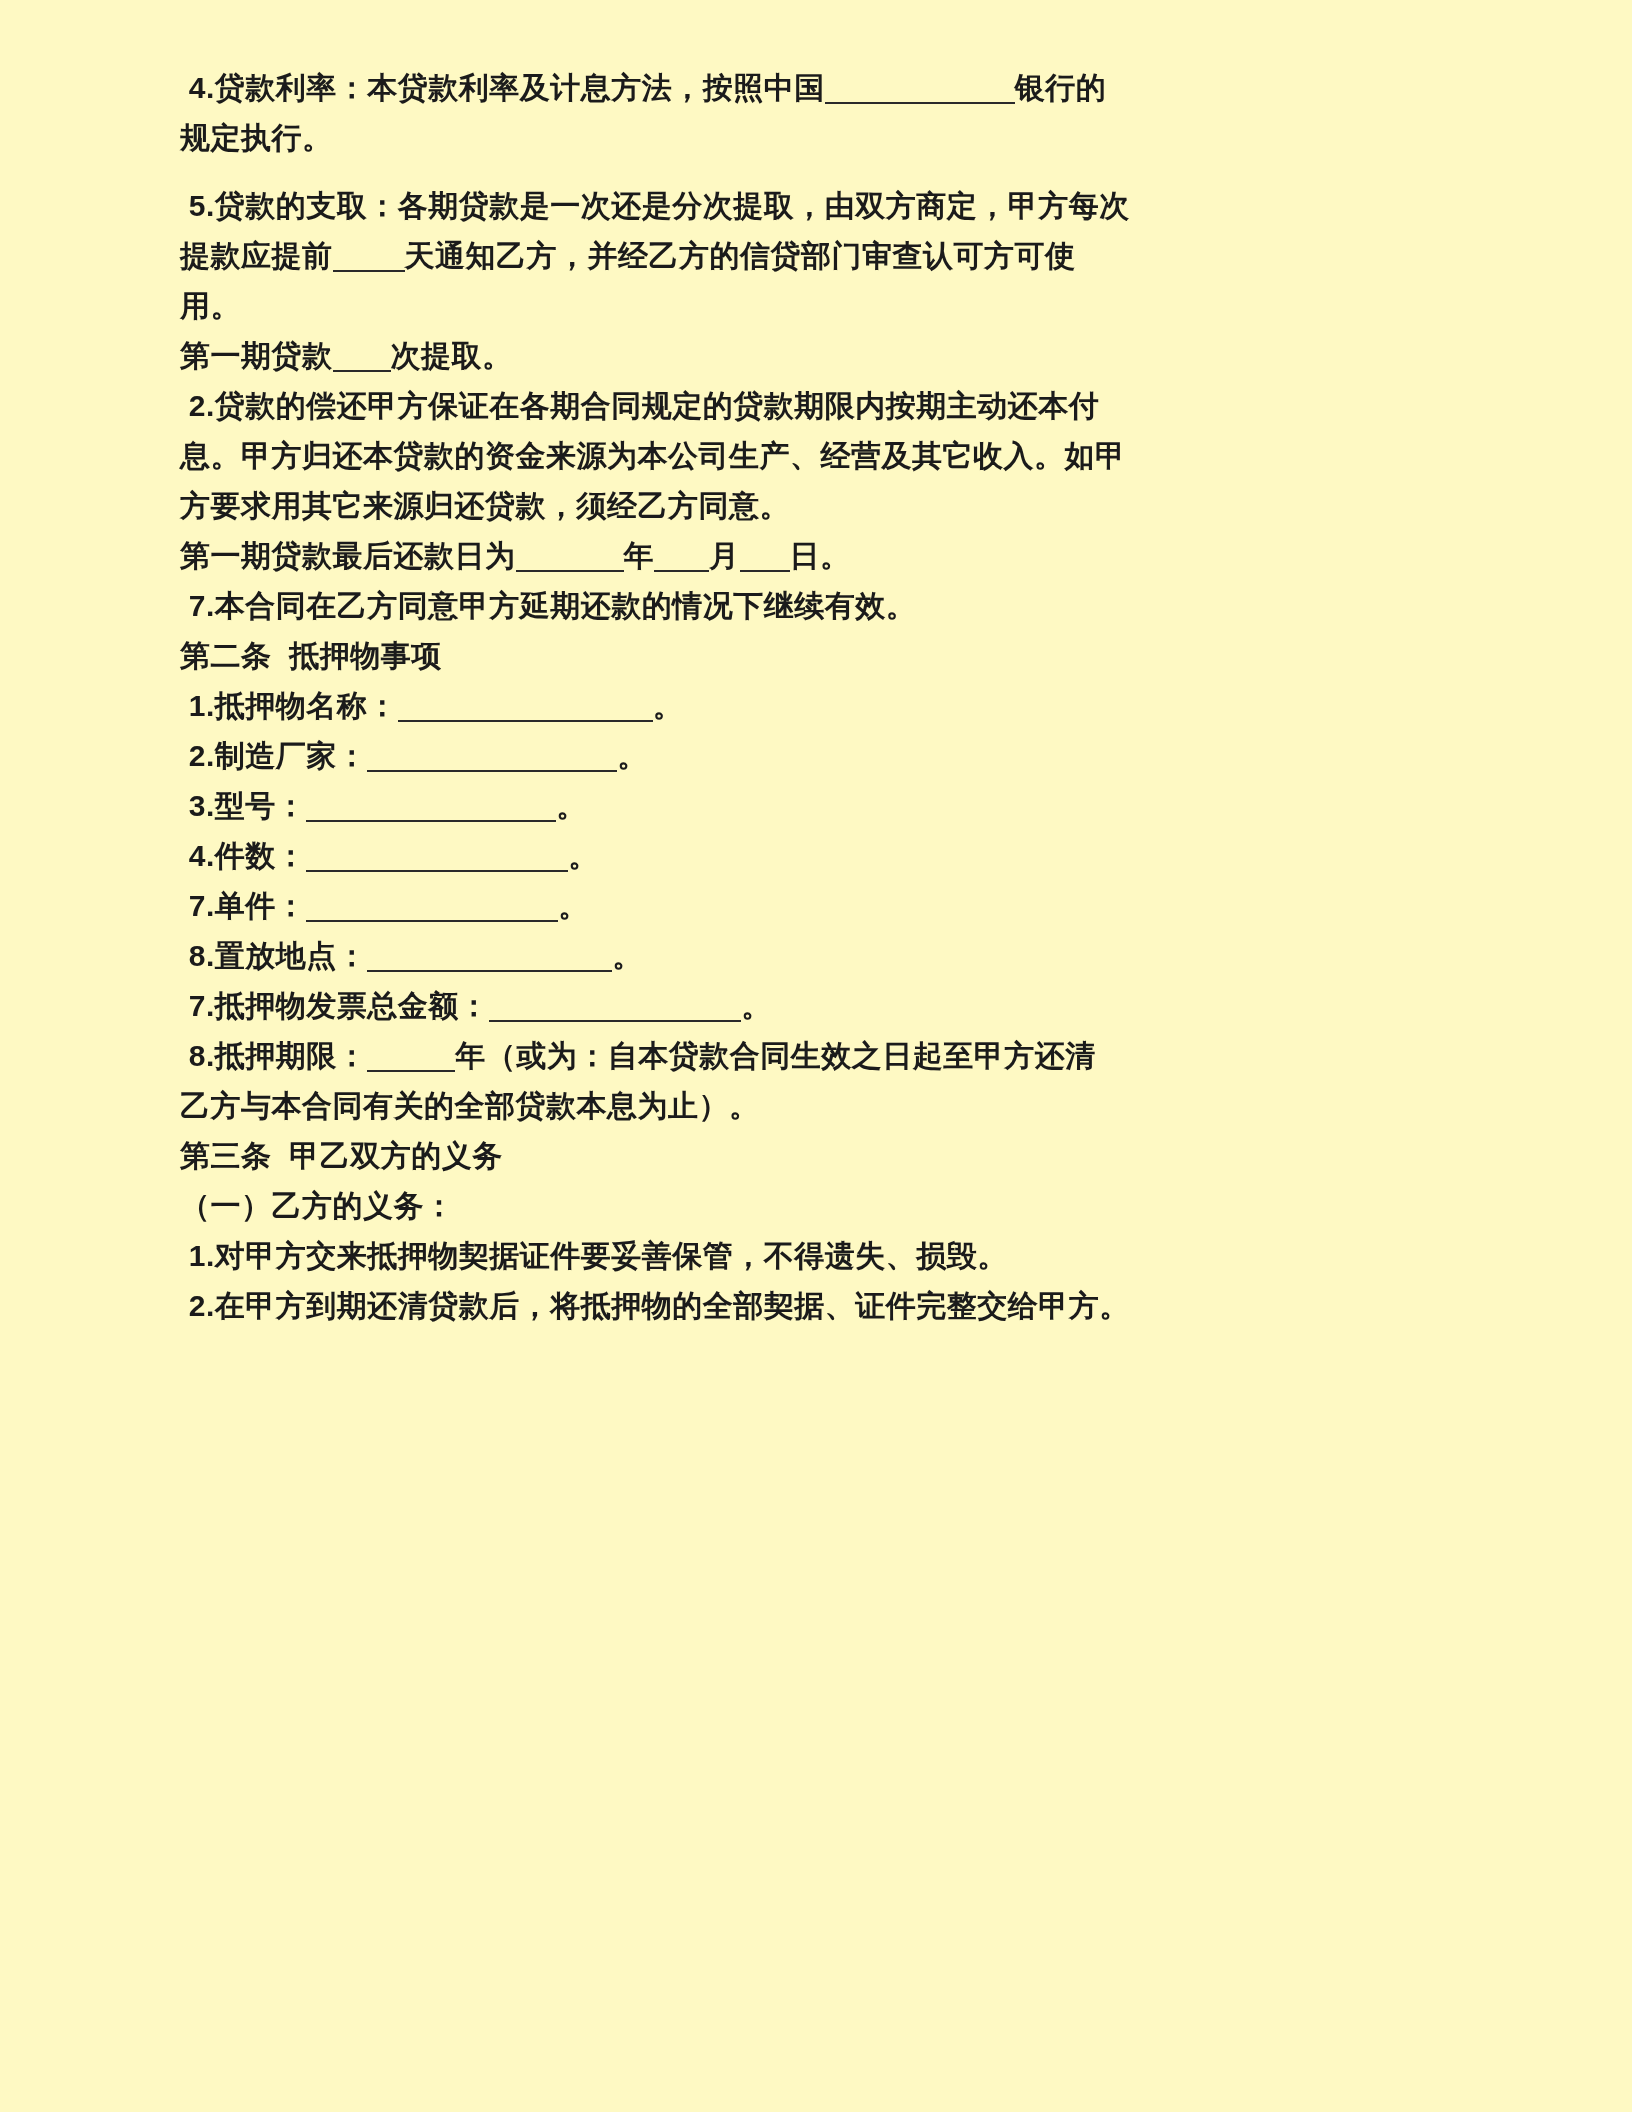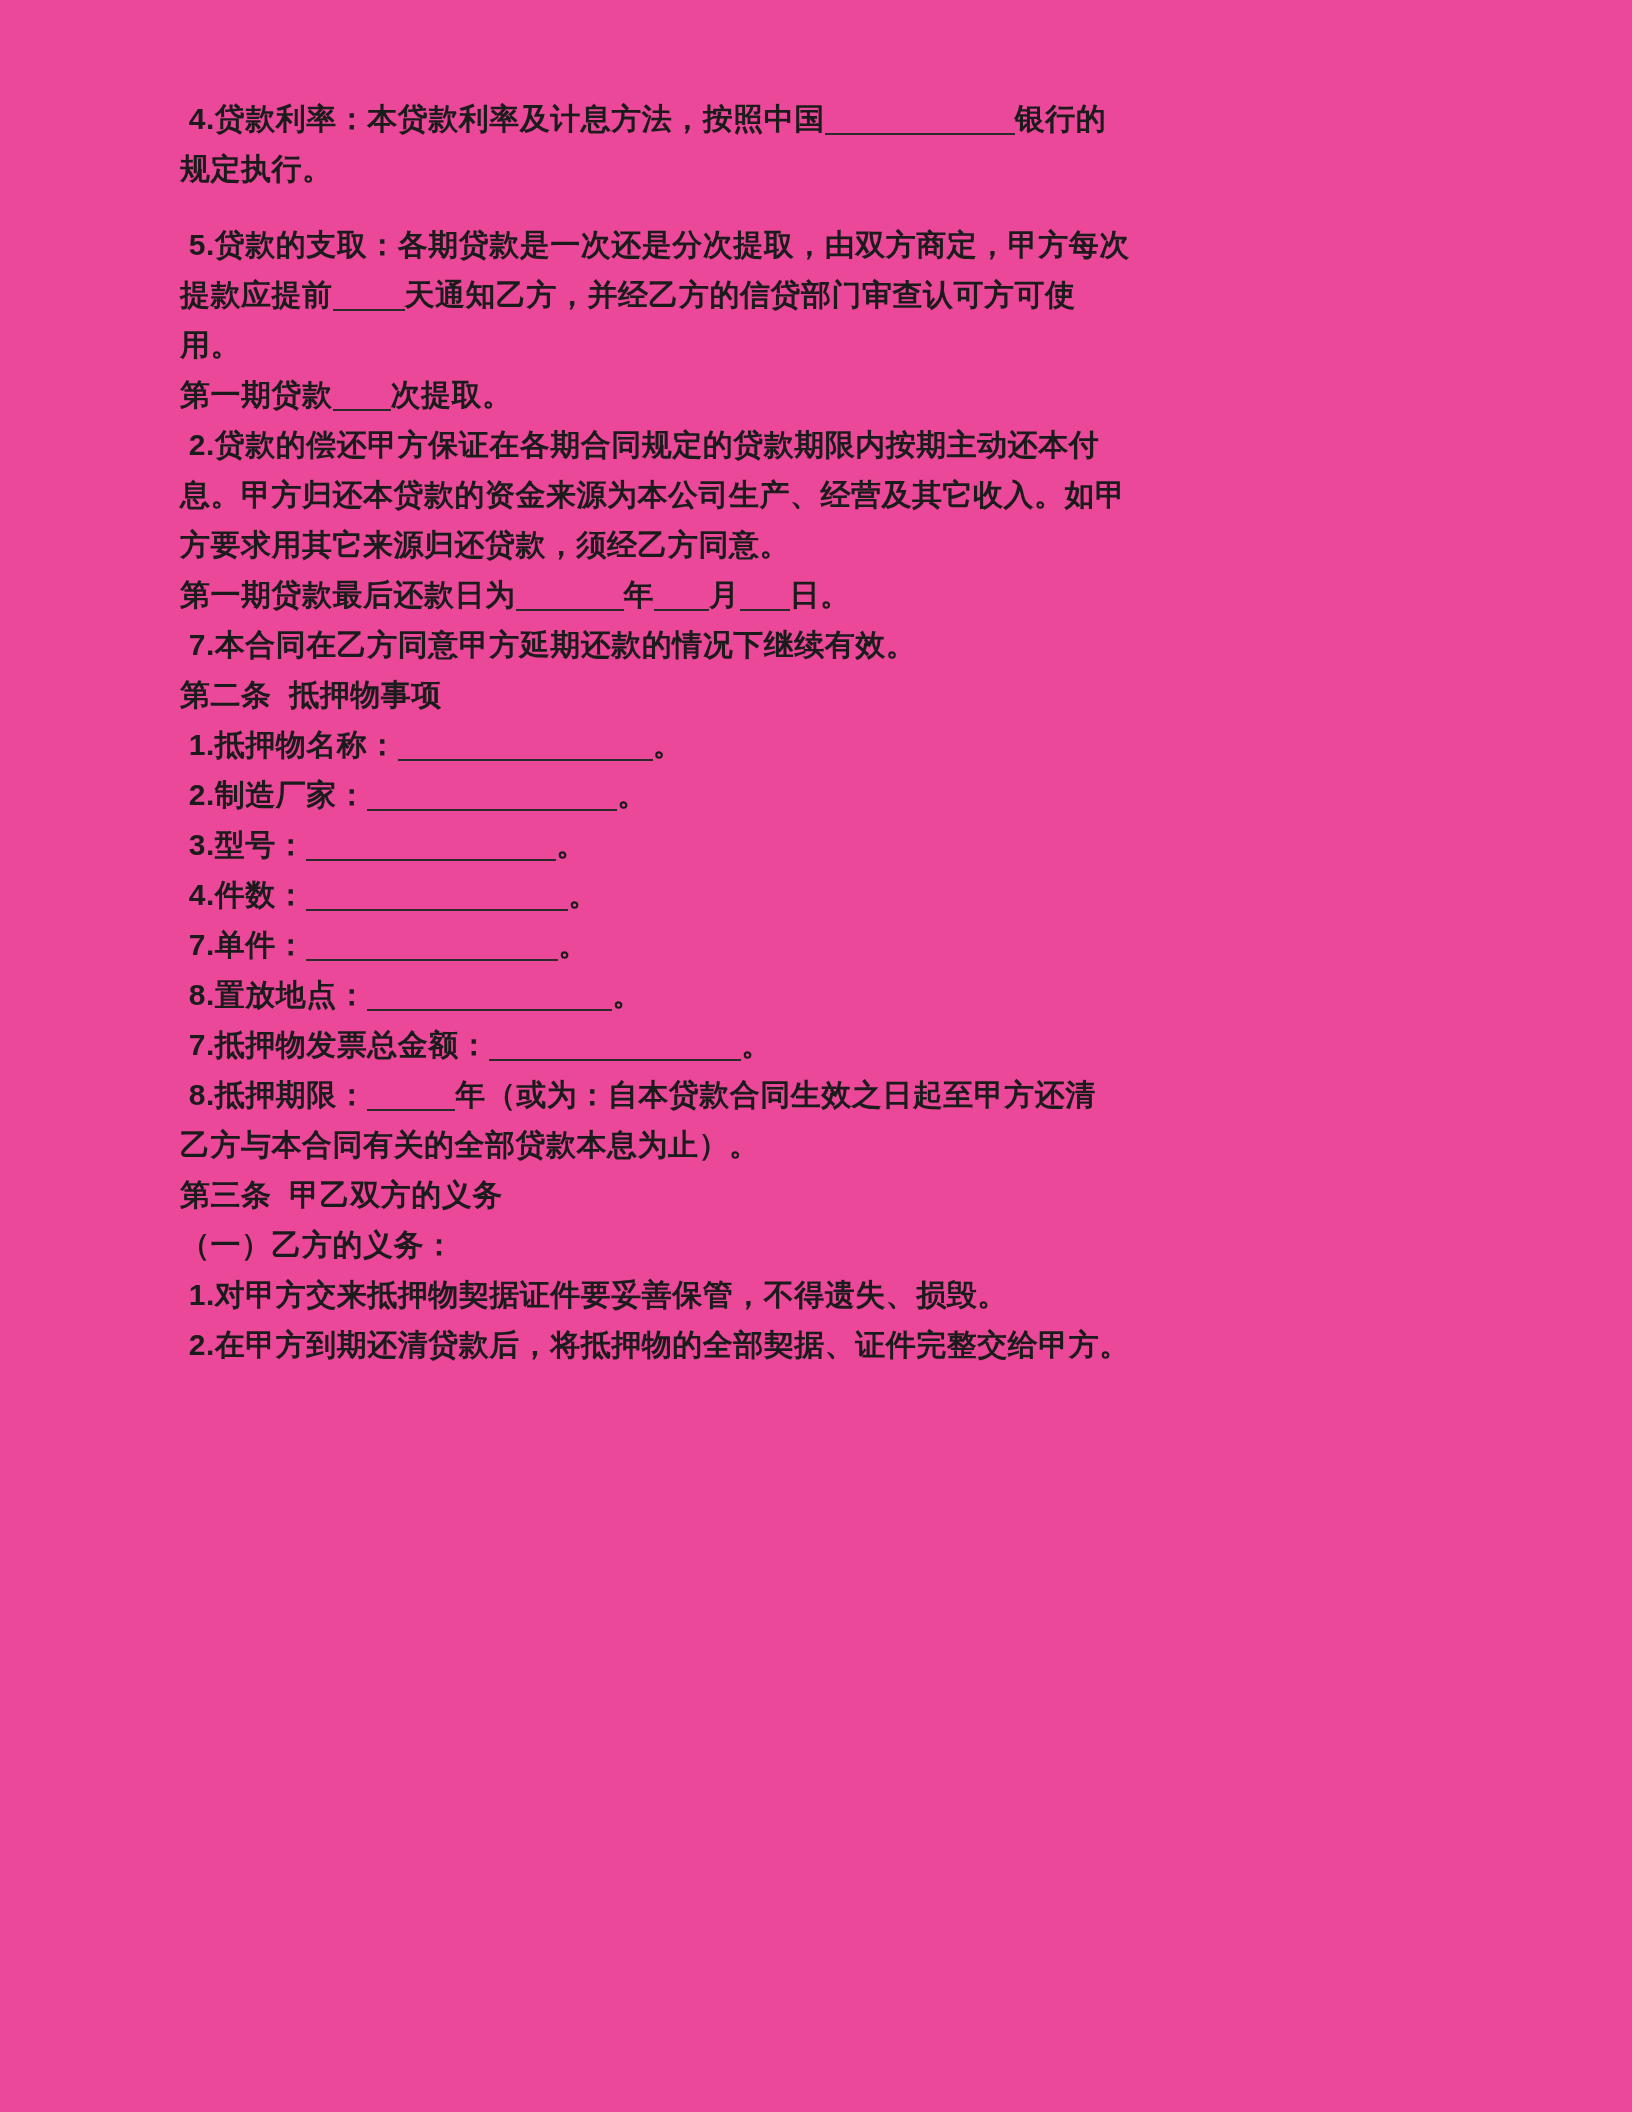--- a/index.html
+++ b/index.html
@@ -10,34 +10,34 @@
   body {
     width: 1632px;
     height: 2112px;
     font-family: "Liberation Sans", "DejaVu Sans", sans-serif;
     color: #1b1b1b;
     overflow: hidden;
   }
   .page {
     width: 1632px;
     height: 2112px;
-    background: #ec4899;
+    background: #fef9c3;
     box-sizing: border-box;
-    padding: 94px 150px 0 180px;
+    padding: 63px 150px 0 180px;
   }
   .doc-line {
     white-space: pre;
     font-size: 30px;
     font-weight: 700;
     line-height: 50px;
     height: 50px;
     letter-spacing: 0.5px;
   }
   .doc-line.para-gap {
-    margin-top: 26px;
+    margin-top: 18px;
   }
   .blank {
     display: inline-block;
     border-bottom: 2px solid #2a2a2a;
     height: 30px;
     vertical-align: -6px;
   }
 </style>
 </head>
 <body>

